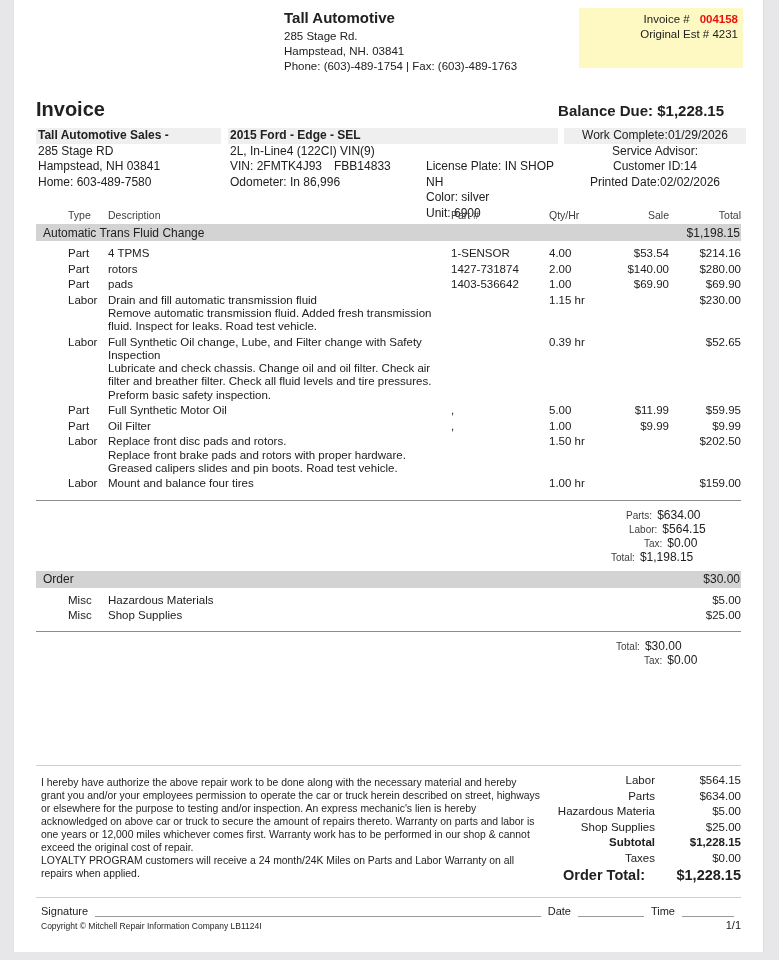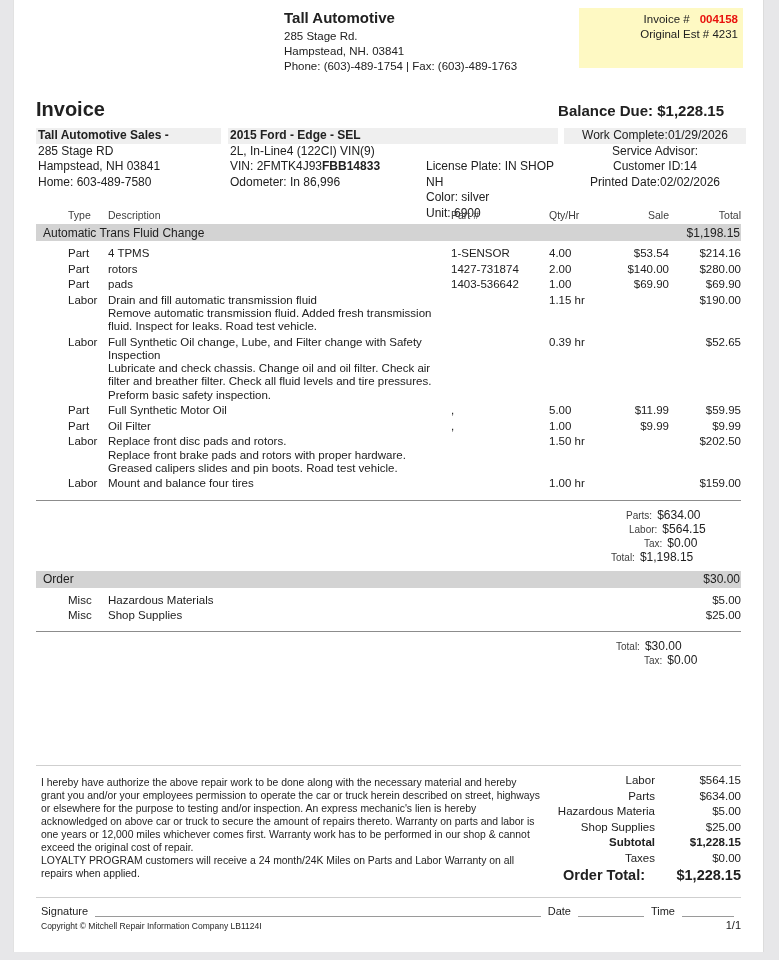--- a/index.html
+++ b/index.html
@@ -33,21 +33,21 @@
   .shade{position:absolute;top:0;height:15.5px;background:#efefef;}
   .shade.s1{left:0;width:185px;}
   .shade.s2{left:192px;width:330px;}
   .shade.s3{left:528px;width:182px;}
   .icol{position:absolute;top:0;}
   .icol1{left:2px;width:185px;}
   .icol2{left:194px;width:230px;}
   .icol3{left:390px;top:31px;width:138px;}
   .icol4{left:530px;width:178px;}
   .iline-b{font-weight:bold;}
-  .vin-bold{font-weight:bold;margin-left:0;}
+  .vin-bold{font-weight:normal;margin-left:12px;}
   .meta-row{display:flex;justify-content:center;height:15.5px;}
   
   .items{position:absolute;left:22px;right:22px;top:205px;}
   .thead{display:flex;font-size:10.5px;color:#3d3d3d;height:16px;margin-bottom:3px;align-items:flex-end;}
   .c-type{width:40px;margin-left:32px;flex-shrink:0;}
   .c-desc{width:343px;flex-shrink:0;padding-right:6px;box-sizing:border-box;}
   .c-part{width:98px;flex-shrink:0;}
   .c-qty{width:60px;flex-shrink:0;}
   .c-sale{width:60px;flex-shrink:0;text-align:right;}
   .c-total{width:72px;flex-shrink:0;text-align:right;}
@@ -211,21 +211,21 @@
         </div>
         <div class="row">
           <div class="c-type">Labor</div>
           <div class="c-desc">
             <div class="title-line">Drain and fill automatic transmission fluid</div>
             <div class="note-line">Remove automatic transmission fluid.  Added fresh transmission fluid.  Inspect for leaks.  Road test vehicle.</div>
           </div>
           <div class="c-part"></div>
           <div class="c-qty">1.15 hr</div>
           <div class="c-sale"></div>
-          <div class="c-total">$190.00</div>
+          <div class="c-total">$230.00</div>
         </div>
         <div class="row">
           <div class="c-type">Labor</div>
           <div class="c-desc">
             <div class="title-line">Full Synthetic Oil change, Lube,  and Filter change with Safety Inspection</div>
             <div class="note-line">Lubricate and check chassis.  Change oil and oil filter.  Check air filter and breather filter.  Check all fluid levels and tire pressures.  Preform basic safety inspection.</div>
           </div>
           <div class="c-part"></div>
           <div class="c-qty">0.39 hr</div>
           <div class="c-sale"></div>

